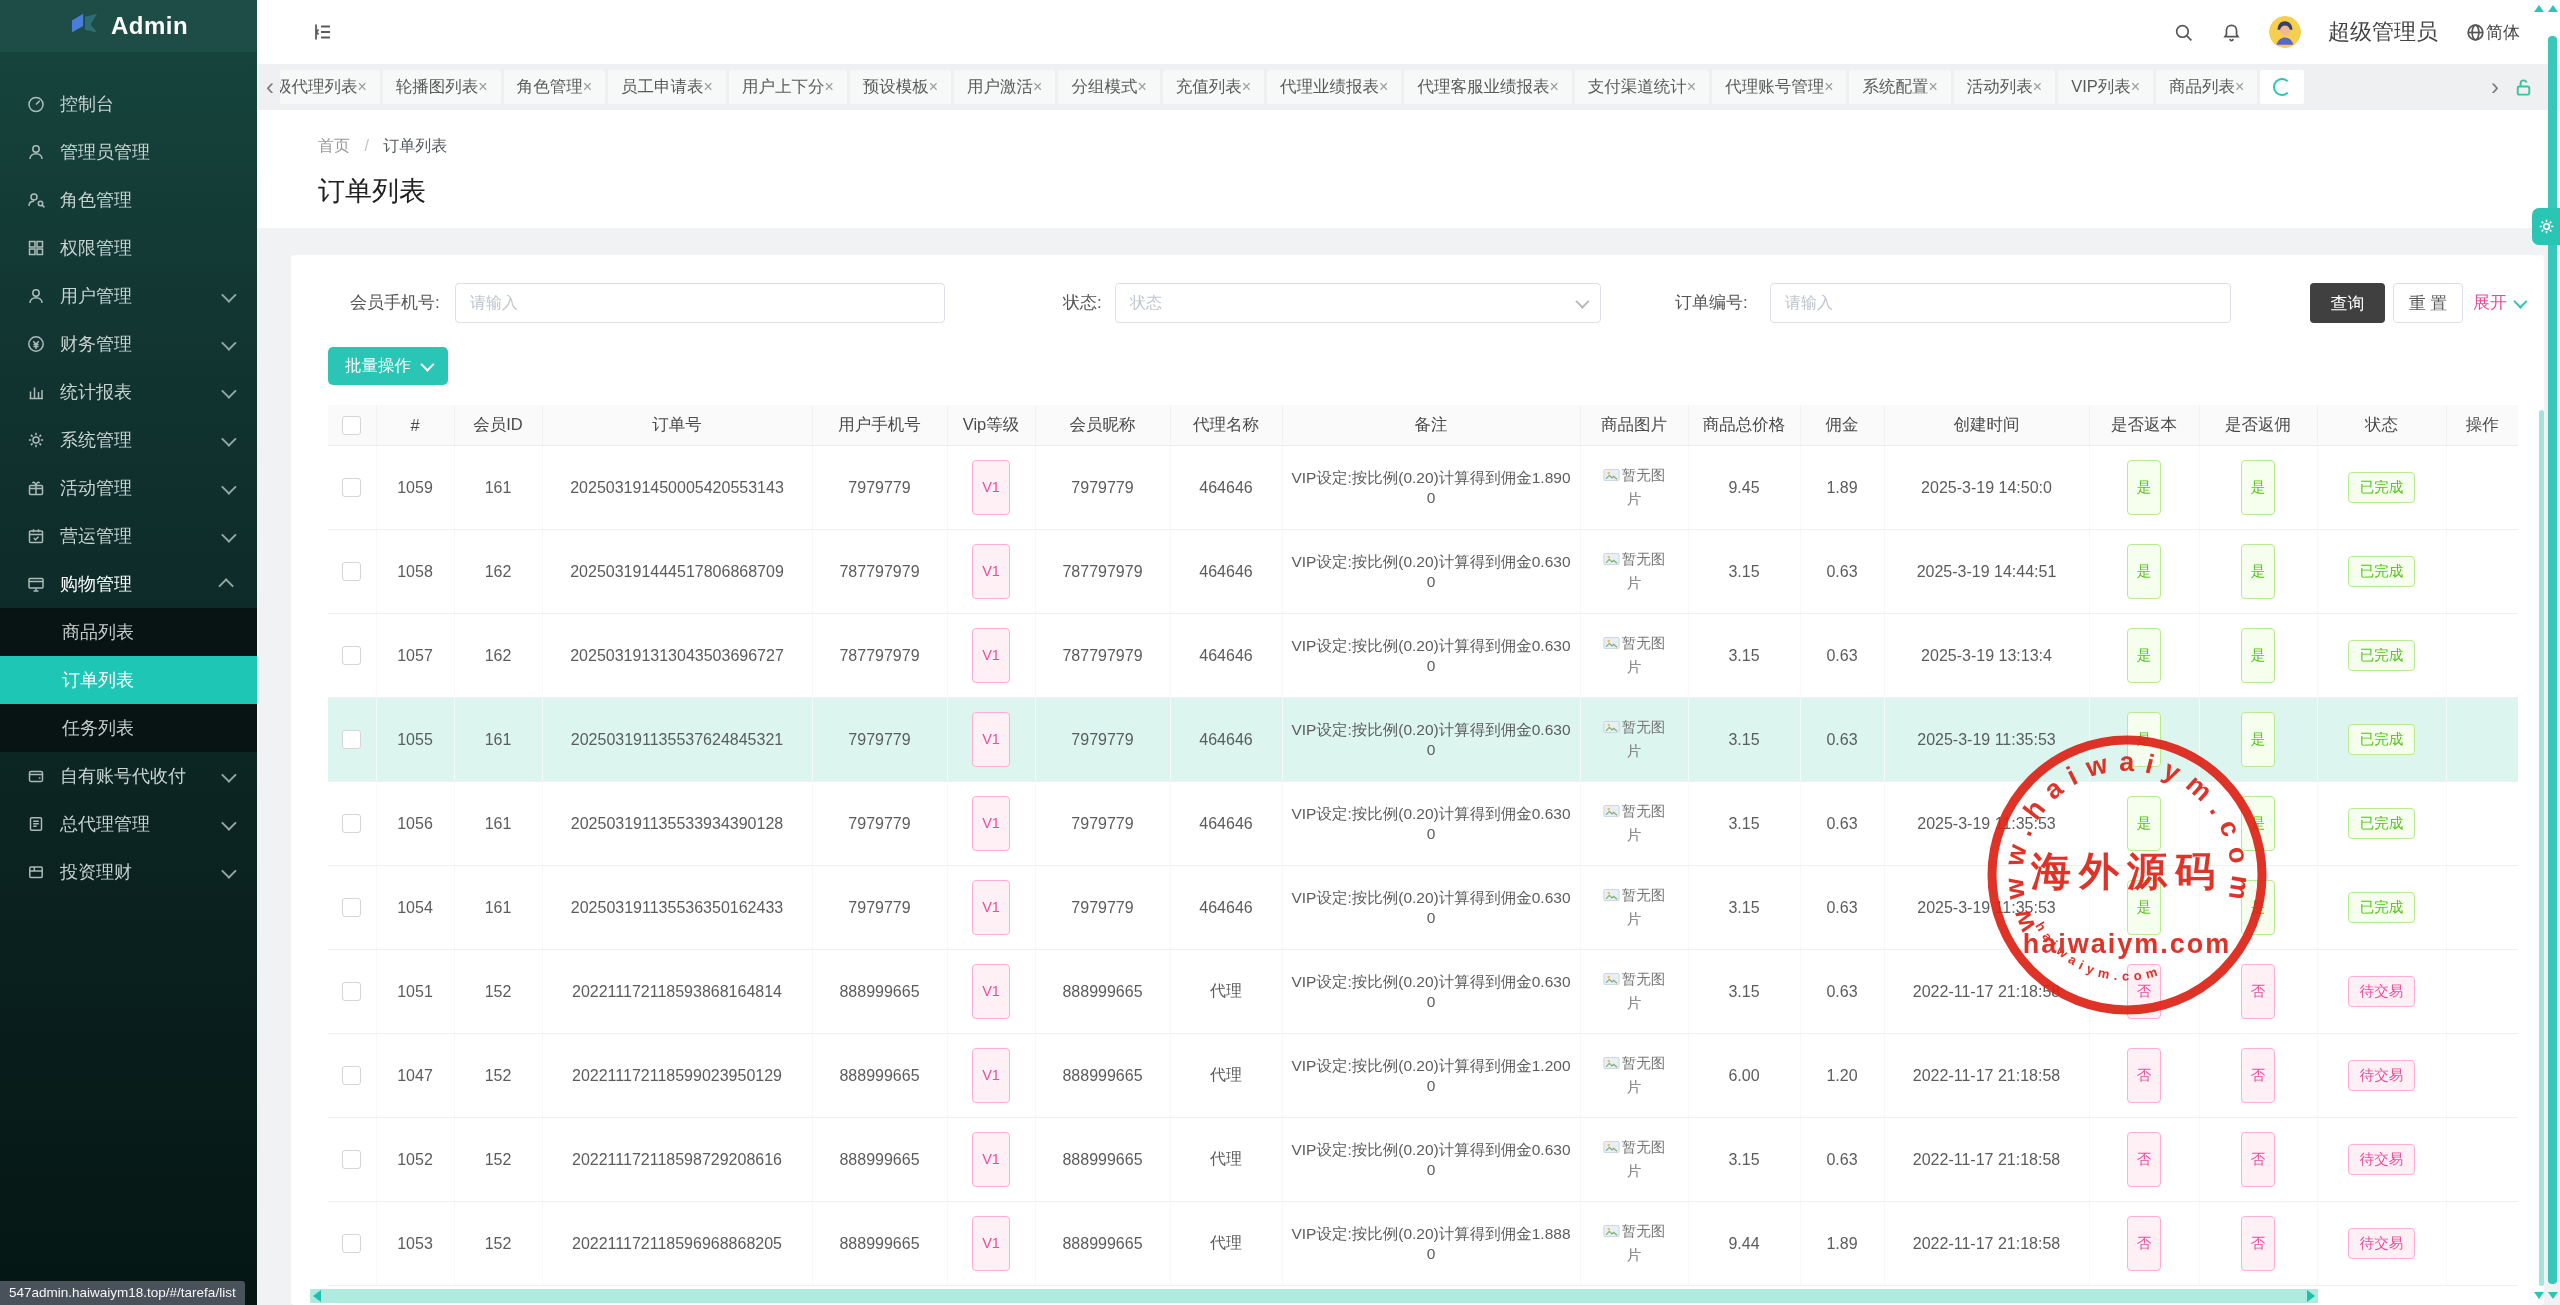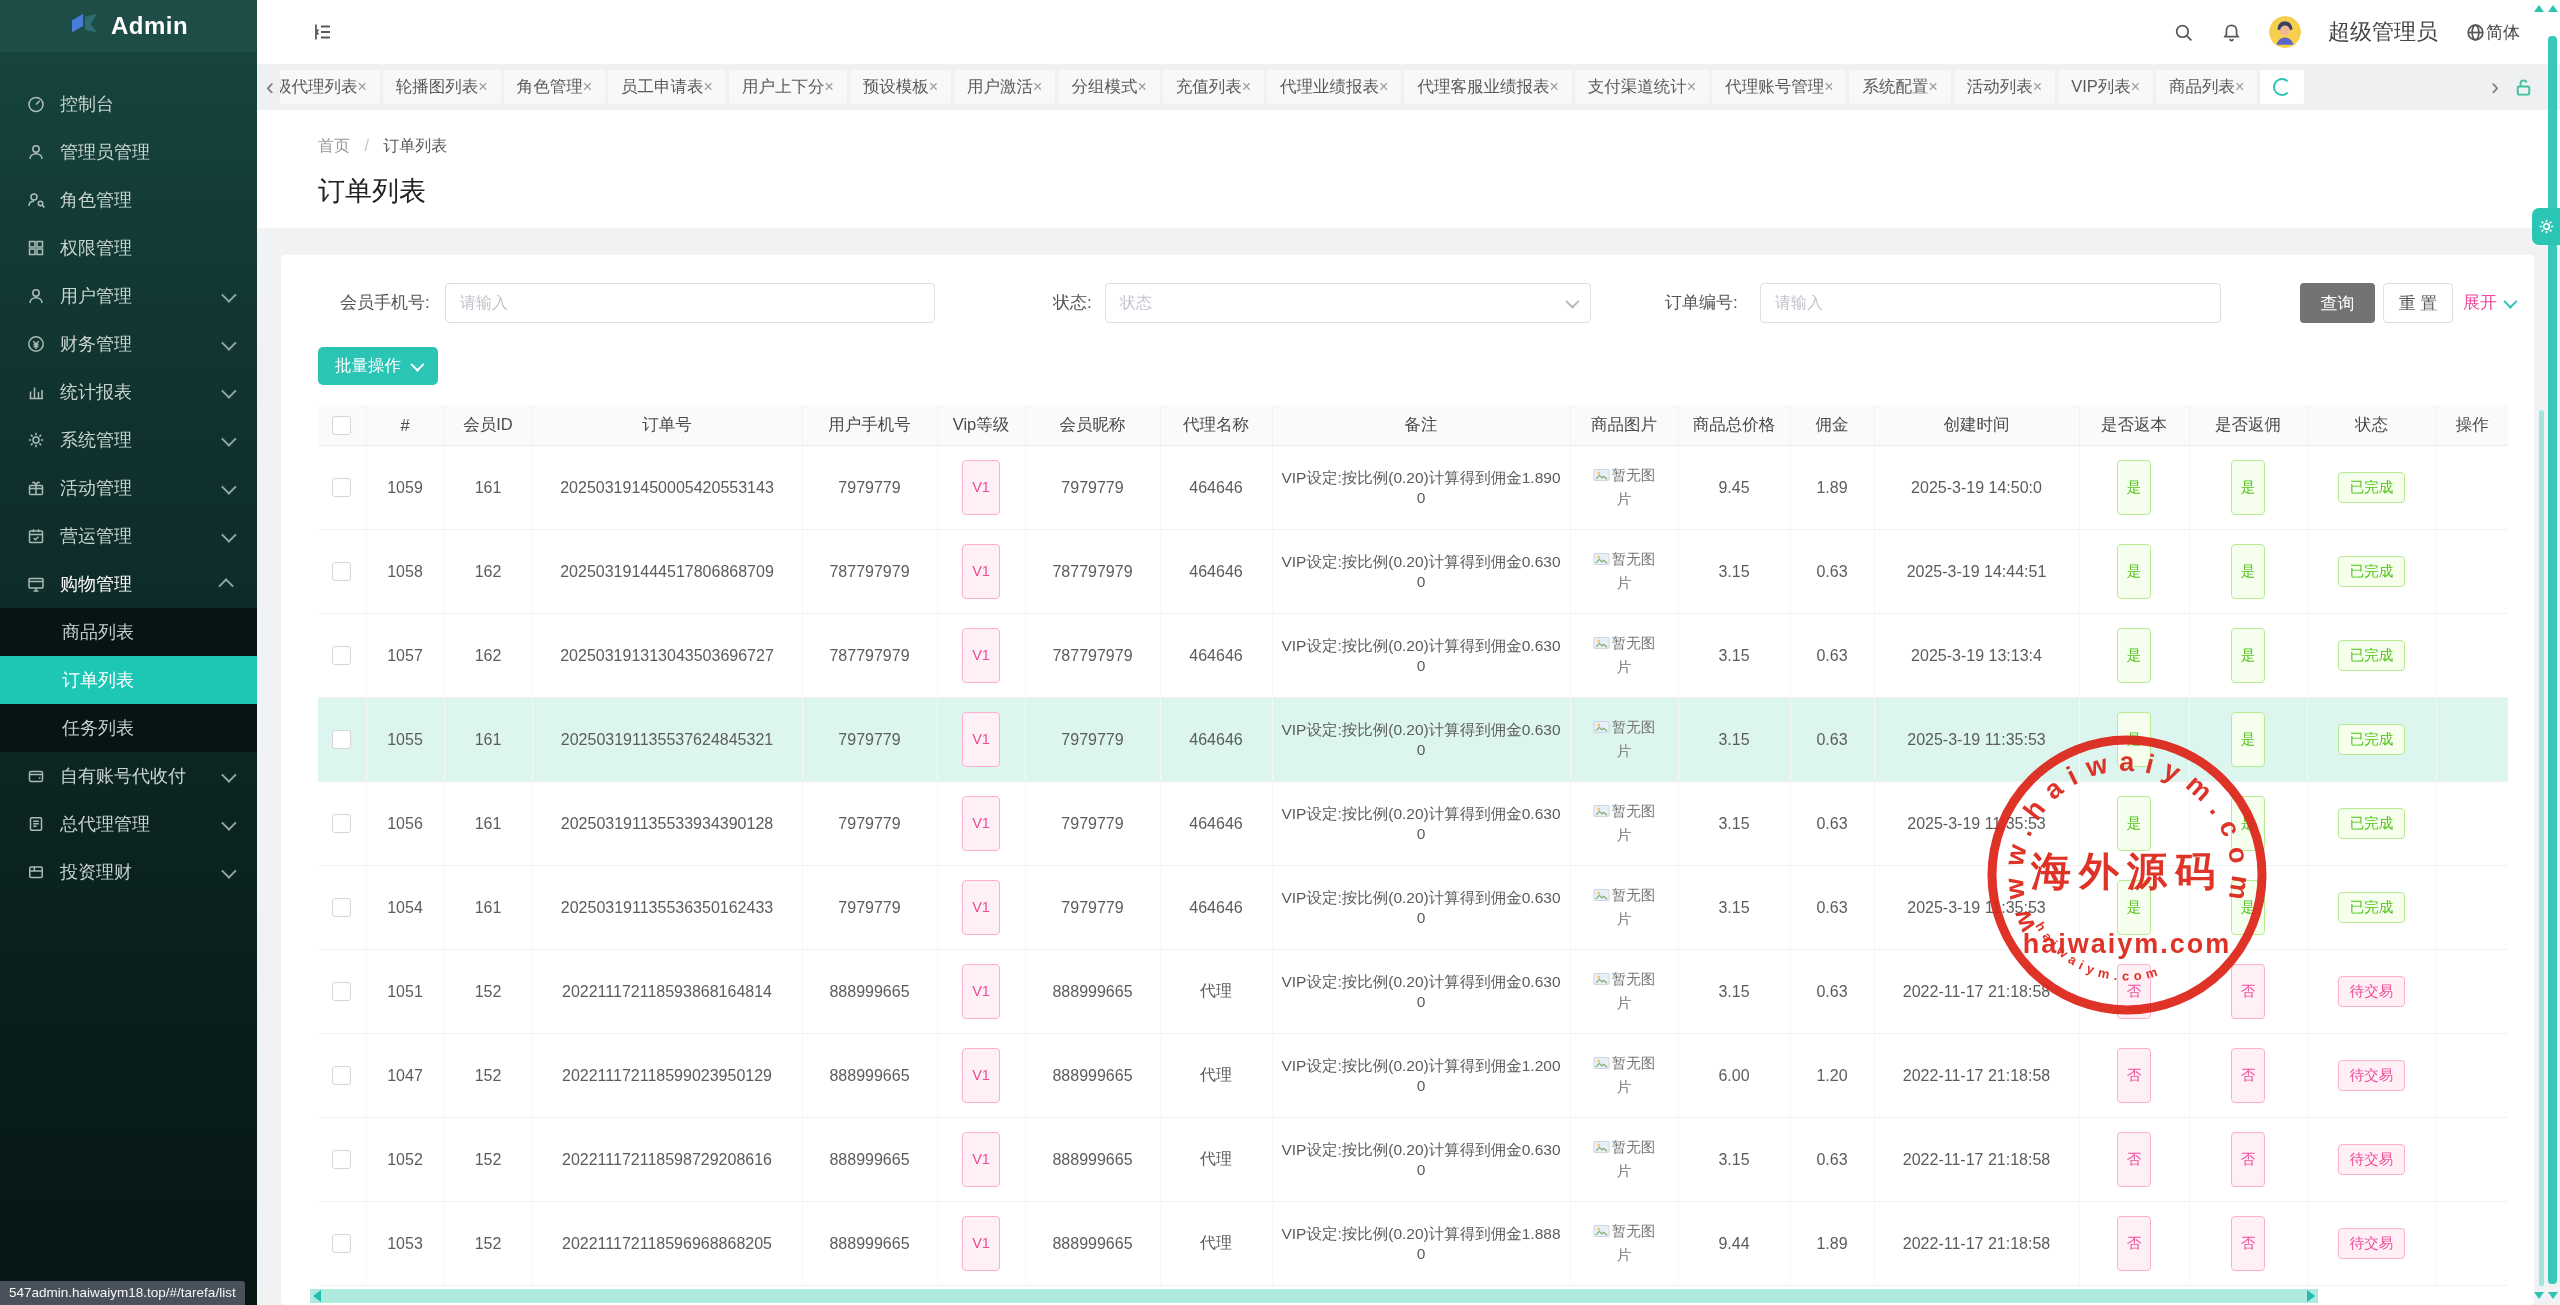--- a/index.html
+++ b/index.html
@@ -55,33 +55,33 @@
 
   
   #crumb-band{position:absolute;left:257px;top:110px;right:0;height:118px;background:#fff;
     padding-left:61px;box-sizing:border-box}
   #breadcrumb{padding-top:26px;font-size:16px;color:#97999c}
   #breadcrumb .sep{margin:0 10px;color:#c3c3c3}
   #breadcrumb .cur{color:#55585c}
   #page-title{margin:16px 0 0;font-size:27px;font-weight:500;color:#212121}
 
   
-  #card{position:absolute;left:281px;top:255px;width:2253px;height:1050px;background:#fff;
+  #card{position:absolute;left:291px;top:255px;width:2253px;height:1050px;background:#fff;
     border-radius:4px;z-index:3}
   .flabel{position:absolute;font-size:17px;color:#555;line-height:40px;white-space:nowrap}
   .finput{position:absolute;height:40px;box-sizing:border-box;border:1px solid #dcdfe6;
     border-radius:4px;padding:0 14px;font-size:16px;color:#333;background:#fff;outline:none}
   .finput::placeholder{color:#c0c4cc}
   #f-select{position:absolute;height:40px;box-sizing:border-box;border:1px solid #dcdfe6;
     border-radius:4px;padding:0 14px;background:#fff;display:flex;align-items:center;cursor:pointer}
   #f-select .ph{font-size:16px;color:#c0c4cc}
   #f-select .chev{margin-left:auto;border-color:#b6bac2;width:8px;height:8px}
   .btn{position:absolute;height:40px;border-radius:4px;font-size:17px;display:flex;
     align-items:center;justify-content:center;cursor:pointer;box-sizing:border-box}
-  #btn-search{background:#737373;color:#fff;border:none}
+  #btn-search{background:#404040;color:#fff;border:none}
   #btn-reset{background:#fff;color:#5a5a5a;border:1px solid #dcdfe6}
   #expand-link{position:absolute;display:flex;align-items:center;gap:7px;color:#ec4899;
     font-size:17px;line-height:40px;cursor:pointer}
   #expand-link .chev{border-color:#2bc5b6;width:8px;height:8px}
   #bulk-btn{position:absolute;left:37px;top:92px;height:38px;padding:0 17px;background:#2bc5b6;
     color:#fff;border:none;border-radius:5px;font-size:16.5px;display:flex;align-items:center;
     gap:10px;cursor:pointer}
   #bulk-btn .chev{border-color:#fff;width:8px;height:8px}
 
   

